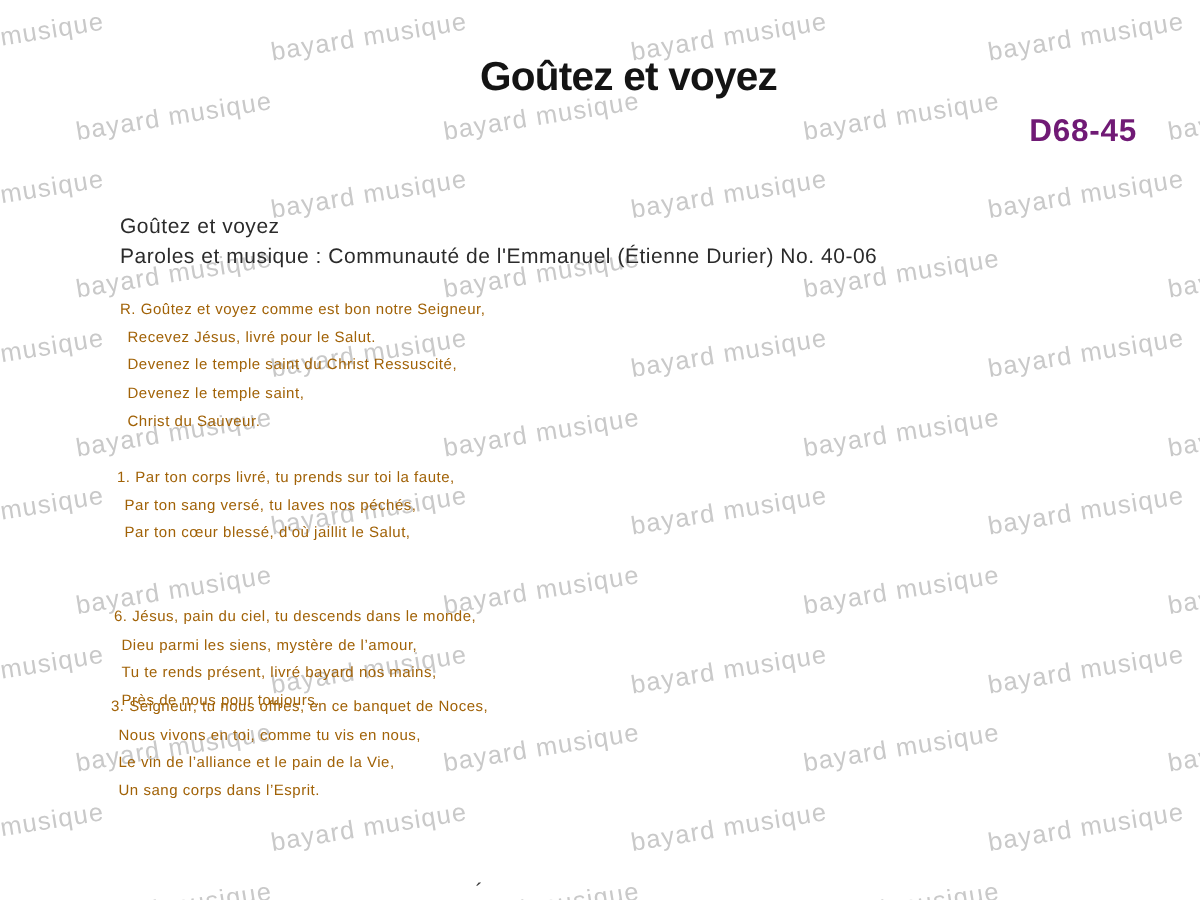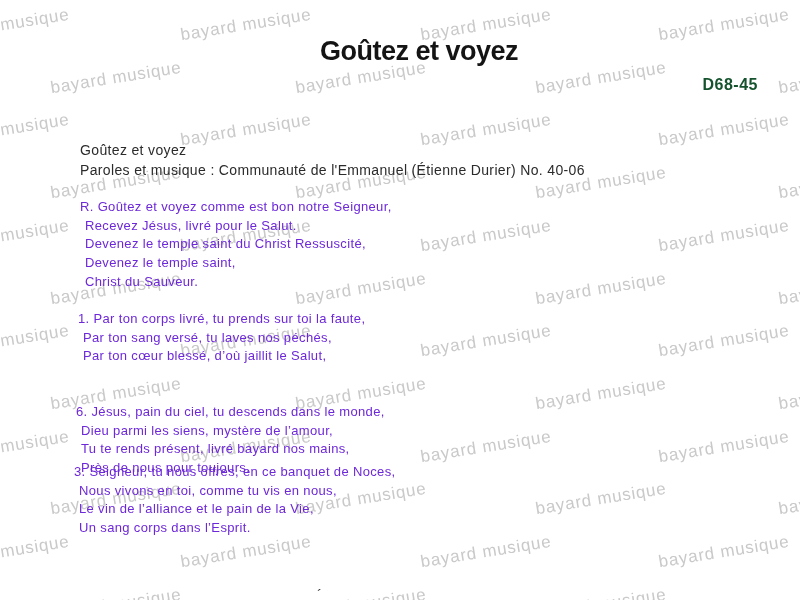--- a/index.html
+++ b/index.html
@@ -17,33 +17,33 @@
   }
   
   #content { position:absolute; inset:0; z-index:2; }
   .page-title {
     position:absolute; top:36px; left:19px; width:800px;
     text-align:center; font-size:27px; font-weight:bold;
     color:#141414; letter-spacing:-0.5px; white-space:nowrap;
   }
   .ref-code {
     position:absolute; top:76px; right:42px;
-    font-size:16px; font-weight:bold; color:#14532d; letter-spacing:0.5px;
+    font-size:21px; font-weight:bold; color:#701a75; letter-spacing:0.5px;
   }
   .credits {
     position:absolute; top:104px; right:42px; text-align:right;
     font-size:10.5px; line-height:12.5px; color:#4e4e4e; letter-spacing:0.2px;
   }
   .header-info {
     position:absolute; left:80px; top:141px;
     font-size:14px; line-height:19.5px; color:#2b2b2b; letter-spacing:0.35px;
   }
   .block {
-    position:absolute; font-size:13px; line-height:18.7px;
-    color:#6d28d9; letter-spacing:0.35px;
+    position:absolute; font-size:10px; line-height:18.7px;
+    color:#a16207; letter-spacing:0.35px;
   }
   .line { white-space:nowrap; }
   .cont { margin-left:5px; }
   #refrain { left:80px; top:198px; }
   #verse1  { left:78px; top:310px; }
   #verse2  { left:76px; top:403px; }
   #verse3  { left:74px; top:463px; }
   .cutoff {
     position:absolute; left:317px; top:586px;
     font-size:15px; color:#3a3a3a;

